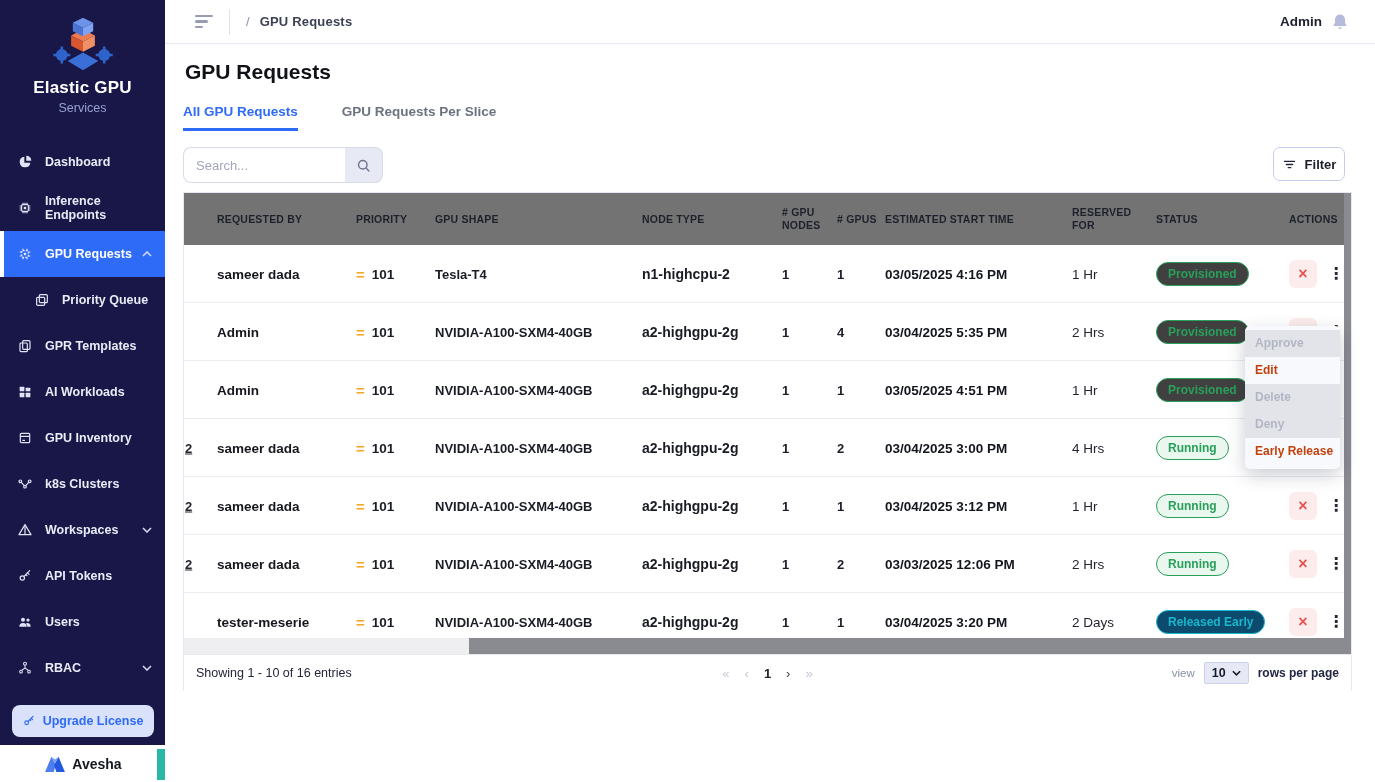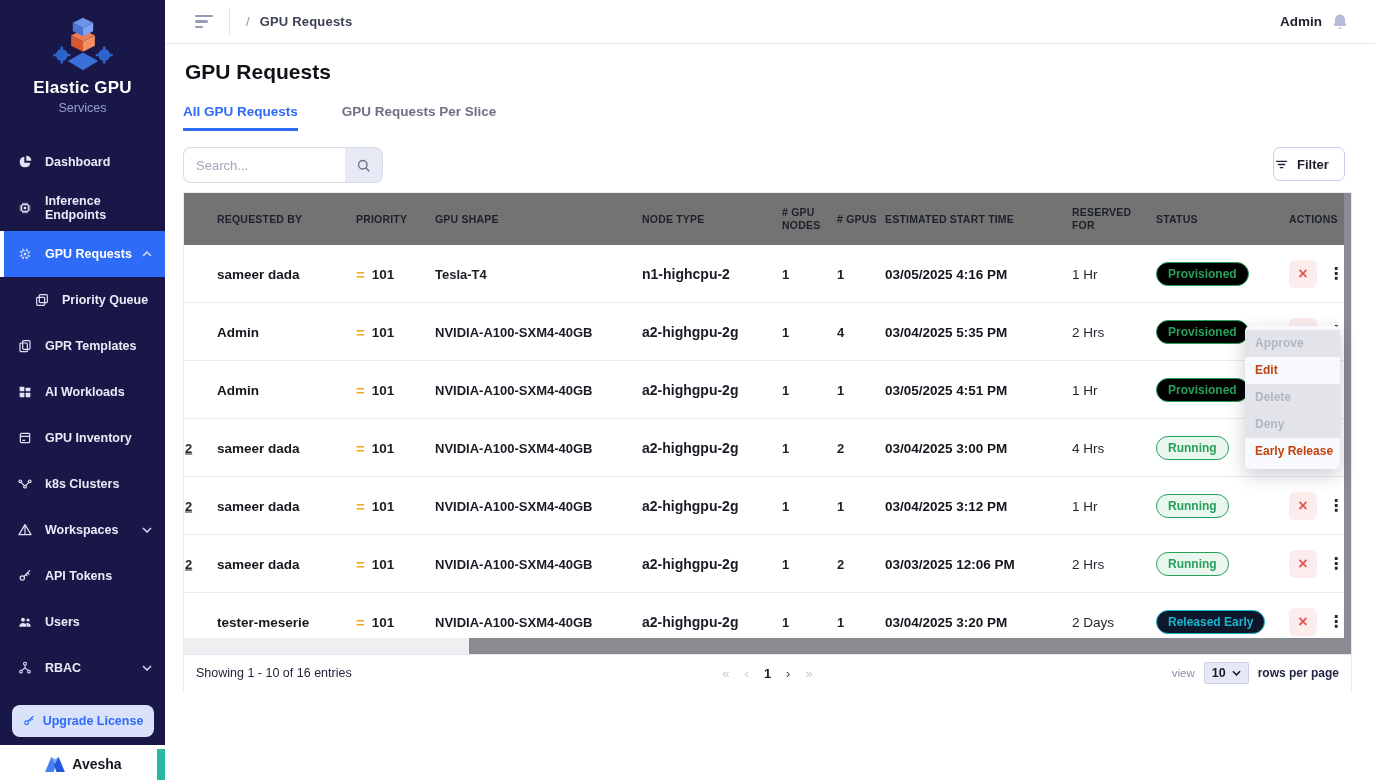--- a/index.html
+++ b/index.html
@@ -40,21 +40,21 @@
   .page-title{position:absolute;left:185px;top:60px;font-size:21px;font-weight:800;color:#101218}
   .tabs{position:absolute;left:183px;top:104px;display:flex;gap:44px}
   .tab{font-size:13.5px;font-weight:600;color:#6d7280;padding-bottom:9px;cursor:pointer;border-bottom:3px solid transparent}
   .tab.active{color:#2e6bf6;border-bottom-color:#2e6bf6;font-weight:700}
 
   .searchbar{position:absolute;left:183px;top:147px;display:flex;height:36px}
   .searchbar input{width:162px;border:1px solid #d9dbe8;border-right:none;border-radius:8px 0 0 8px;padding:0 12px;font-family:inherit;font-size:13px;color:#4a4e60;outline:none}
   .searchbar input::placeholder{color:#a2a6ba}
   .search-btn{width:38px;border:1px solid #d9dbe8;border-left:none;border-radius:0 8px 8px 0;background:#e7e9f4;display:flex;align-items:center;justify-content:center;cursor:pointer}
 
-  .filter-btn{position:absolute;left:1273px;top:147px;width:72px;height:34px;background:#fff;border:1px solid #c7ccee;border-radius:7px;display:flex;align-items:center;justify-content:flex-start;gap:8px;font-family:inherit;font-size:13px;font-weight:600;color:#1c1f2a;cursor:pointer}
+  .filter-btn{position:absolute;left:1273px;top:147px;width:72px;height:34px;background:#fff;border:1px solid #c7ccee;border-radius:7px;display:flex;align-items:center;justify-content:center;gap:8px;font-family:inherit;font-size:13px;font-weight:600;color:#1c1f2a;cursor:pointer}
 
   
   .card{position:absolute;left:183px;top:192px;width:1169px;height:499px;border:1px solid #e7e8f1;background:#fff}
   .thead{position:absolute;left:0;top:0;width:1160px;height:52px;background:#737373}
   .th{position:absolute;top:0;height:52px;display:flex;align-items:center;font-size:10.5px;font-weight:700;color:#1d212c;line-height:13px;letter-spacing:.2px}
   .rows{position:absolute;left:0;top:52px;width:1160px;height:393px;overflow:hidden}
   .trow{position:relative;height:58px;border-bottom:1px solid #ebecf2;background:#fff}
   .cell{position:absolute;top:50%;transform:translateY(-50%);color:#1b1e26}
   .c-id{left:1px;width:30px;font-size:13px;font-weight:600;text-decoration:underline;color:#23262e}
   .c-req{left:33px;width:139px;font-size:13.5px;font-weight:700;color:#15171d}
@@ -62,23 +62,23 @@
   .c-prio .eq{color:#f5a623;font-weight:800;font-size:15px}
   .c-shape{left:251px;width:207px;font-size:13px;font-weight:600;color:#191c24}
   .c-node{left:458px;width:140px;font-size:14px;font-weight:600;color:#191c24}
   .c-n1{left:598px;width:52px;font-size:13px;font-weight:700}
   .c-n2{left:653px;width:42px;font-size:13px;font-weight:700}
   .c-est{left:701px;width:178px;font-size:13.5px;font-weight:700;color:#14161d}
   .c-res{left:888px;width:74px;font-size:13.5px;font-weight:400;color:#23262f}
   .c-status{left:967px;width:138px;padding-left:5px}
   .c-actions{left:1105px;width:57px;display:flex;align-items:center;gap:11px}
   .badge{display:inline-block;padding:4px 11px;border-radius:999px;font-size:12px;font-weight:700;border:1.5px solid;white-space:nowrap}
-  .b-provisioned{color:#28a05a;border-color:#28a05a;background:#000000}
+  .b-provisioned{color:#28a05a;border-color:#28a05a;background:#404040}
   .b-running{color:#28a05a;border-color:#28a05a;background:#e9f7ee}
-  .b-released{color:#19b8cd;border-color:#19b8cd;background:#0f172a}
+  .b-released{color:#19b8cd;border-color:#19b8cd;background:#0c4a6e}
   .xbtn{width:28px;height:28px;border:none;border-radius:6px;background:#fcecec;color:#e7514f;font-size:16px;font-weight:700;line-height:1;cursor:pointer;font-family:inherit;display:flex;align-items:center;justify-content:center}
   .dots{font-family:"DejaVu Sans",sans-serif;font-size:16px;font-weight:700;color:#23262e;cursor:pointer}
 
   .vscroll{position:absolute;right:0;top:0;width:7px;height:461px;background:#8a8b91}
   .hscroll{position:absolute;left:0;top:445px;width:1160px;height:16px;background:#efeff2}
   .hscroll-thumb{position:absolute;left:285px;top:0;width:875px;height:16px;background:#8a8b91}
 
   .tfooter{position:absolute;left:0;top:461px;width:1167px;height:37px;background:#fff;border-top:1px solid #e7e8f1;display:flex;align-items:center;padding:0 12px}
   .showing{font-size:12.5px;color:#23263a}
   .paging{position:absolute;left:50%;transform:translateX(-50%);display:flex;align-items:center;gap:15px;font-size:13px}

